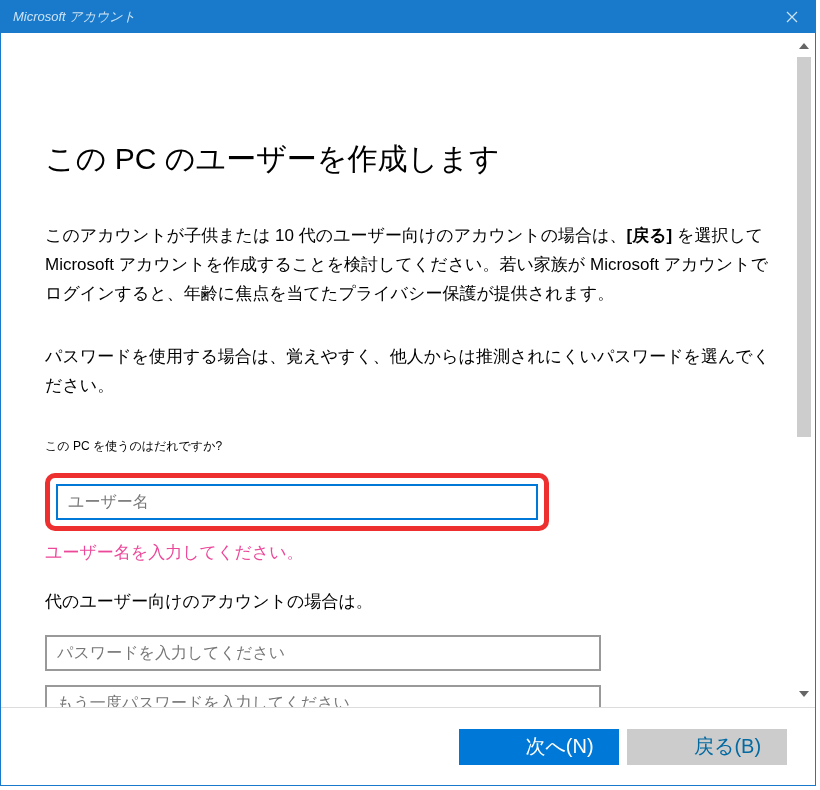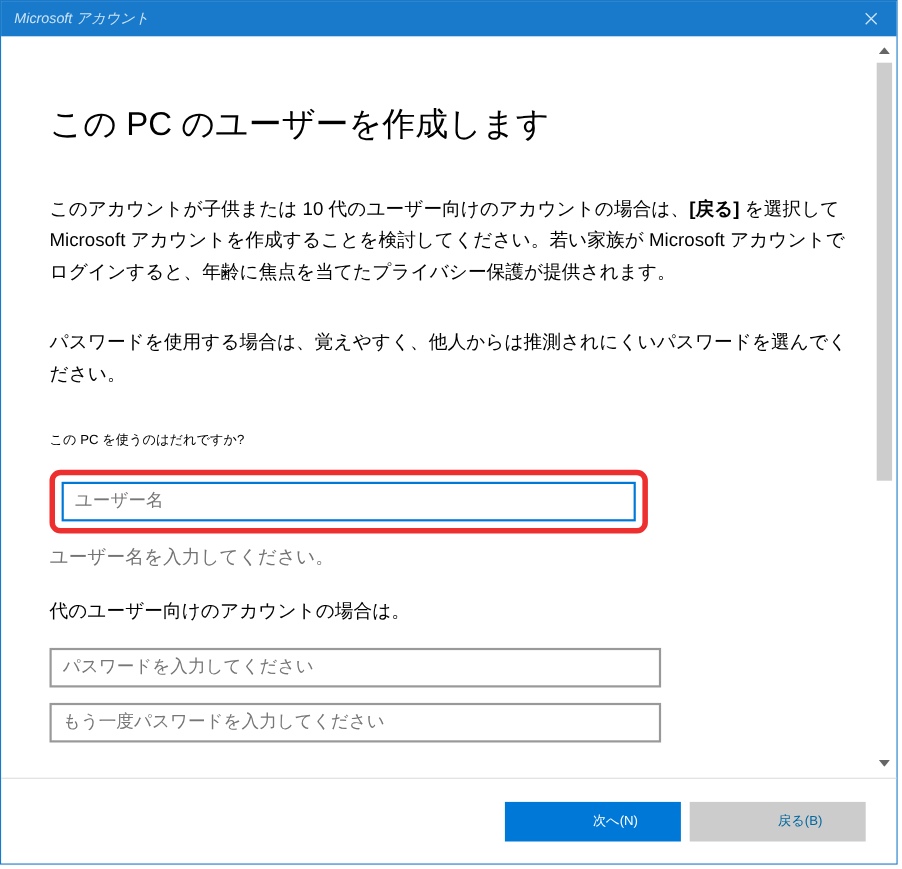--- a/index.html
+++ b/index.html
@@ -85,20 +85,21 @@
     .scrollbar-thumb {
       position: absolute;
       top: 20px;
       left: 2px;
       width: 14px;
       height: 380px;
       background: #cdcdcd;
     }
     .content {
       padding: 60px 44px 0 44px;
+      margin-top: 46px;
     }
     .page-title {
       font-size: 30px;
       font-weight: 400;
       color: #000;
       margin-bottom: 42px;
     }
     .desc1 {
       font-size: 17px;
       color: #000;
@@ -116,21 +117,21 @@
     }
     .section-label {
       font-size: 12px;
       color: #000;
       margin-bottom: 18px;
     }
     .highlight-box {
       border: 5px solid #ed2f2f;
       border-radius: 10px;
       padding: 6px 6px;
-      width: 544px;
+      width: 504px;
       margin-bottom: 10px;
     }
     .input {
       width: 100%;
       height: 36px;
       border: 2px solid #0078d7;
       padding: 0 10px;
       font-size: 16px;
       color: #767676;
       font-family: inherit;
@@ -139,42 +140,42 @@
     }
     .input.plain {
       border: 2px solid #999999;
       width: 556px;
       margin-bottom: 14px;
     }
     .input::placeholder {
       color: #767676;
     }
     .error-text {
-      color: #737373;
+      color: #ec4899;
       font-size: 17px;
       margin-bottom: 26px;
     }
     .section-label2 {
       font-size: 17px;
       color: #000;
       margin-bottom: 22px;
     }
     .footer {
       height: 78px;
       border-top: 1px solid #dcdcdc;
       display: flex;
       align-items: center;
       justify-content: flex-end;
       padding-right: 28px;
       gap: 8px;
     }
     .btn {
       width: 160px;
       height: 36px;
-      font-size: 12px;
+      font-size: 20px;
       font-family: inherit;
       border: none;
       cursor: pointer;
       display: flex;
       align-items: center;
       justify-content: center;
       padding-left: 41px;
     }
     .btn-primary {
       background: #0078d7;

